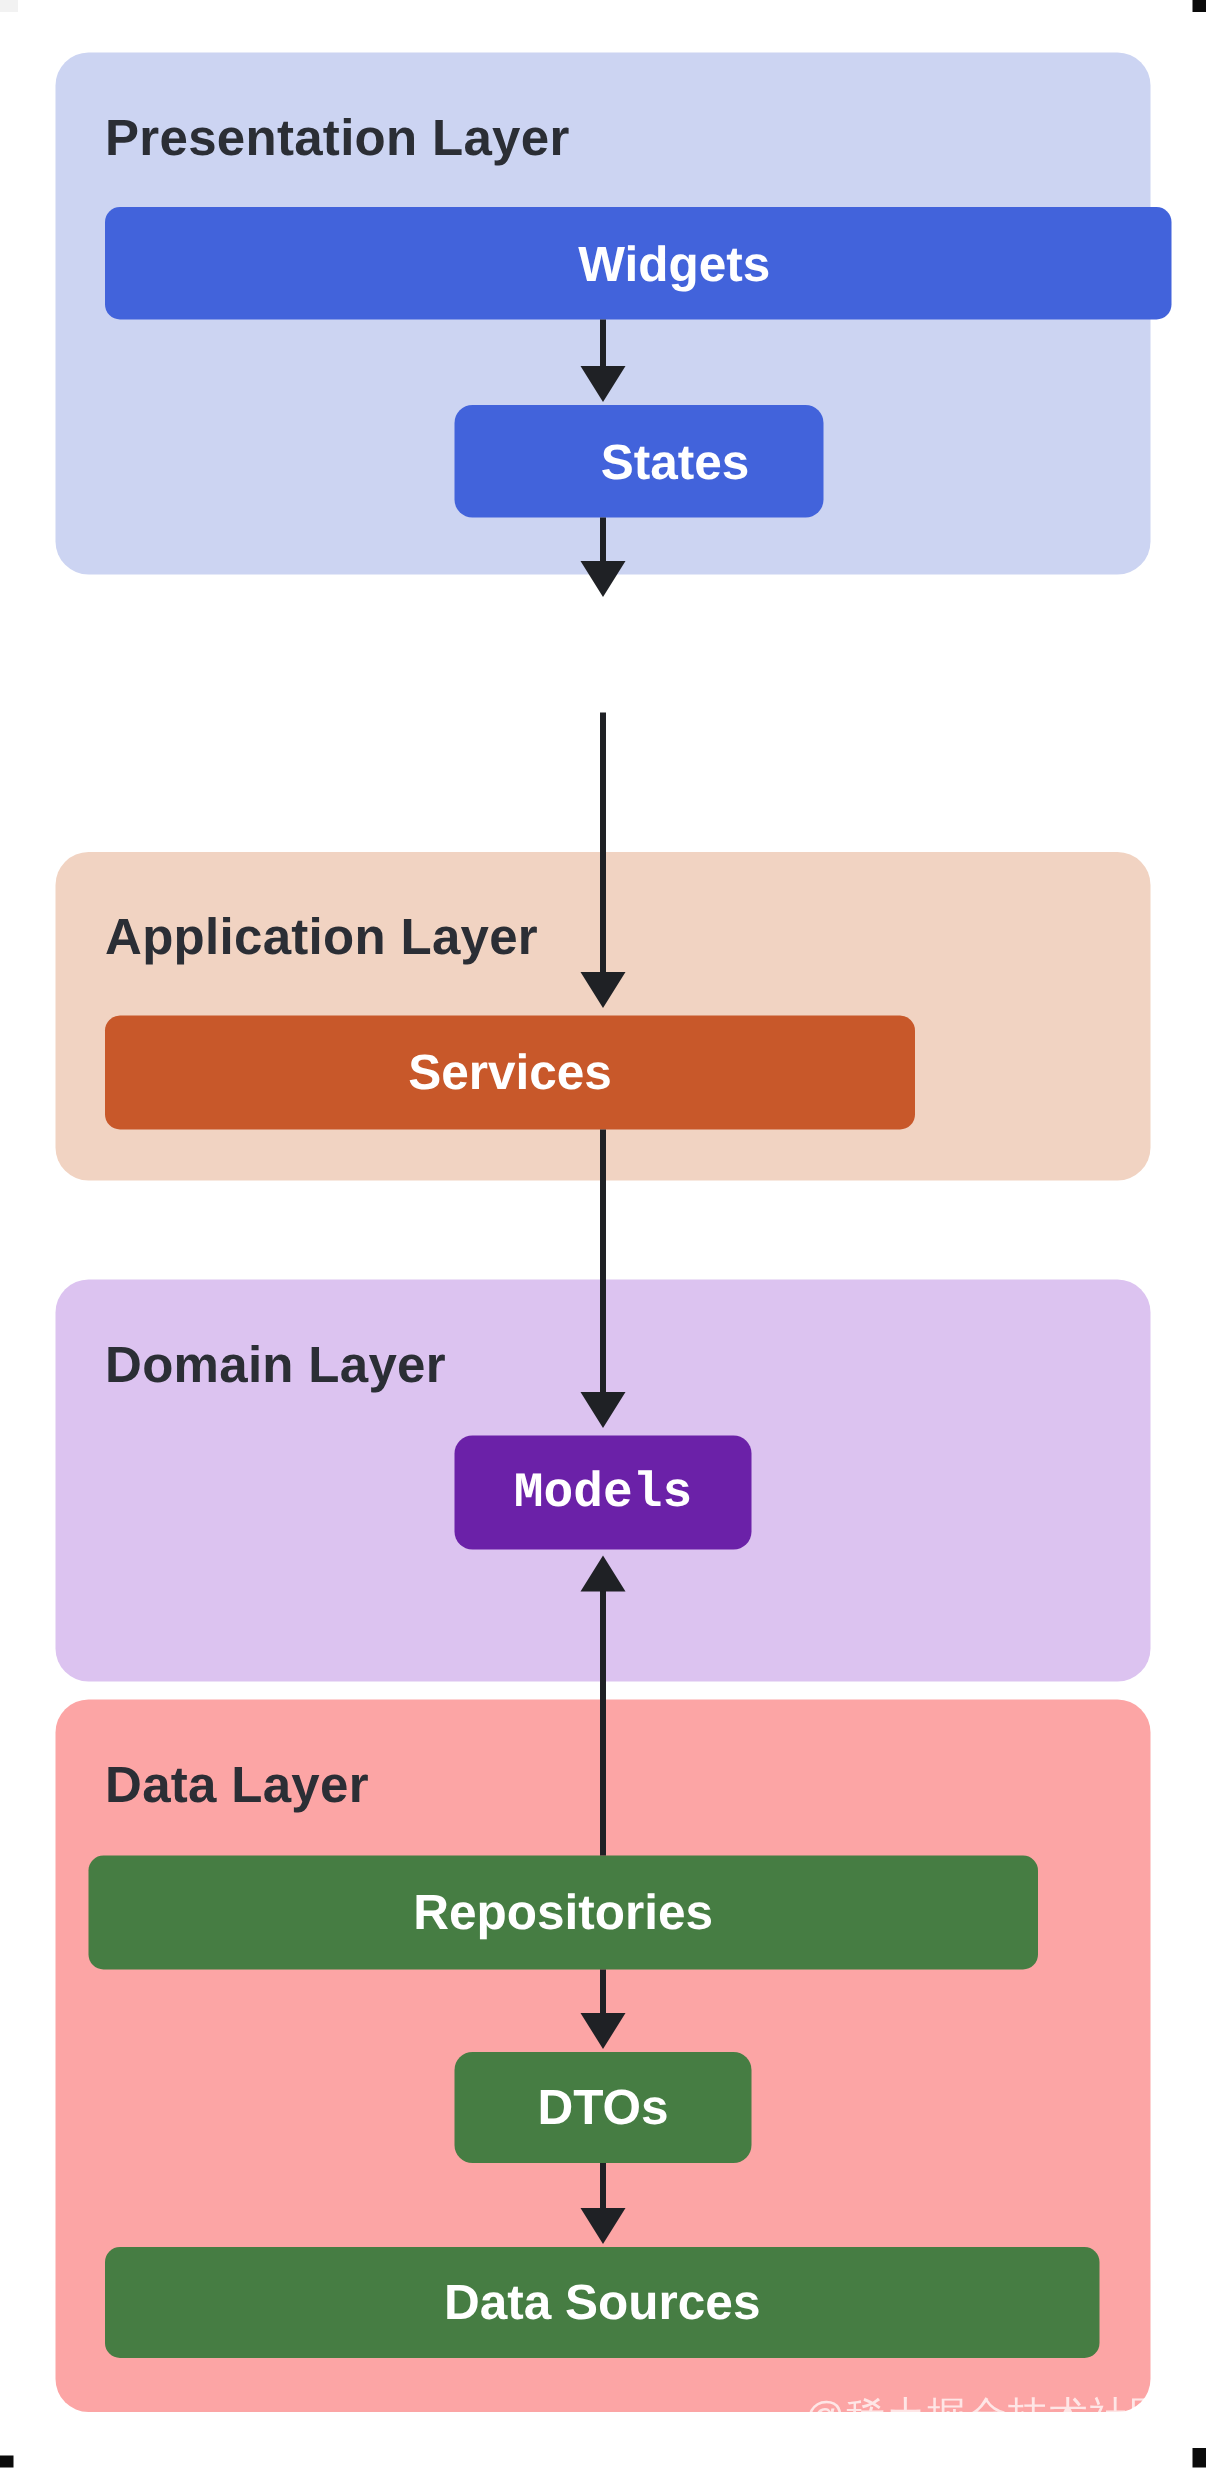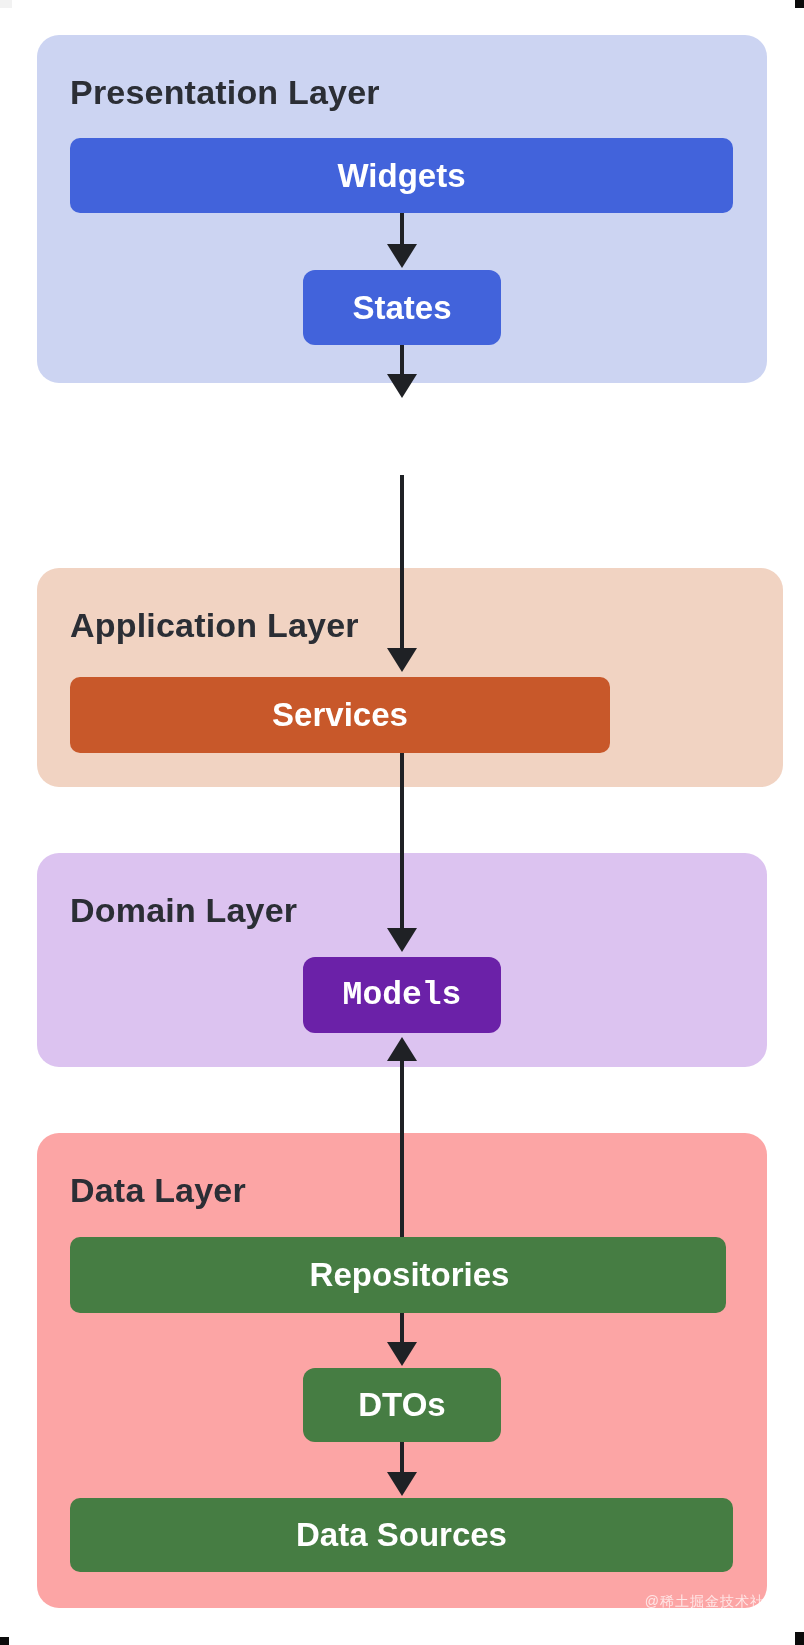--- a/index.html
+++ b/index.html
@@ -8,53 +8,53 @@
     background: #ffffff;
     position: relative;
     overflow: hidden;
     font-family: "Liberation Sans", sans-serif;
   }
   .page { position: absolute; inset: 0; width: 804px; height: 1645px; }
 
   
   .layer { position: absolute; left: 37px; width: 730px; border-radius: 22px; }
   .layer-presentation { top: 35px;  height: 348px; background: #ccd4f2; }
-  .layer-application  { top: 568px; height: 219px; background: #f1d3c2; padding-left: 16px; }
-  .layer-domain       { top: 853px; height: 214px; background: #dcc3f0; }
+  .layer-application  { top: 568px; height: 219px; background: #f1d3c2; }
+  .layer-domain       { top: 853px; height: 268px; background: #dcc3f0; }
   .layer-data         { top: 1133px; height: 475px; background: #fca5a5; }
 
   .layer-title {
     position: absolute; left: 33px; top: 38px;
     font-size: 34px; font-weight: 700; color: #2b2e35;
     letter-spacing: 0.2px; white-space: nowrap;
   }
 
   
   .node {
     position: absolute;
     display: flex; align-items: center; justify-content: center;
     color: #ffffff; font-size: 33px; font-weight: 700;
     border-radius: 10px; white-space: nowrap;
   }
   .node.small { border-radius: 12px; }
-  .node-blue   { background: #4263db; }
+  .node-blue   { background: #4263db; padding-left: 48px; }
   .node-orange { background: #c8582a; }
   .node-purple { background: #6b21a8; }
   .node-green  { background: #467d43; }
 
   
   .n-widgets     { left: 33px;  top: 103px; width: 663px; height: 75px; }
   .n-states      { left: 266px; top: 235px; width: 198px; height: 75px; }
   .n-controllers { left: 33px;  top: 365px; width: 663px; height: 75px; }
   
   .n-services    { left: 33px;  top: 109px; width: 540px; height: 76px; }
   
   .n-models      { left: 266px; top: 104px; width: 198px; height: 76px; font-family: Liberation Mono, monospace; }
   
-  .n-repositories { left: 33px;  top: 104px; width: 633px; height: 76px; padding-left: 23px; }
+  .n-repositories { left: 22px;  top: 104px; width: 633px; height: 76px; }
   .n-dtos         { left: 266px; top: 235px; width: 198px; height: 74px; }
   .n-datasources  { left: 33px;  top: 365px; width: 663px; height: 74px; }
 
   
   .arrow-line {
     position: absolute; left: 400px; width: 4px;
     background: #1f2125; z-index: 5;
   }
   .arrow-head {
     position: absolute; left: 387px; width: 0; height: 0; z-index: 5;
@@ -68,21 +68,21 @@
   .al-2 { top: 345px;  height: 31px; }  .ah-2 { top: 374px; }
   .al-3 { top: 475px;  height: 175px; } .ah-3 { top: 648px; }
   .al-4 { top: 753px;  height: 177px; } .ah-4 { top: 928px; }
   .al-5 { top: 1059px; height: 178px; } .ah-5 { top: 1037px; }
   .al-6 { top: 1313px; height: 31px; }  .ah-6 { top: 1342px; }
   .al-7 { top: 1442px; height: 32px; }  .ah-7 { top: 1472px; }
 
   
   .watermark {
     position: absolute; top: 1593px; right: 24px;
-    font-size: 14px; color: rgba(255, 255, 255, 0.72);
+    font-size: 26px; color: rgba(255, 255, 255, 0.72);
     letter-spacing: 1px; z-index: 6; white-space: nowrap;
   }
 
   
   .corner { position: absolute; background: #0b0b0b; z-index: 10; }
   .c-tl { left: 0; top: 0; width: 12px; height: 8px; background: rgba(130,130,130,0.10); }
   .c-tr { left: 795px; top: 0; width: 9px; height: 8px; }
   .c-bl { left: 0; top: 1637px; width: 9px; height: 8px; }
   .c-br { left: 795px; top: 1632px; width: 9px; height: 13px; }
 </style>

